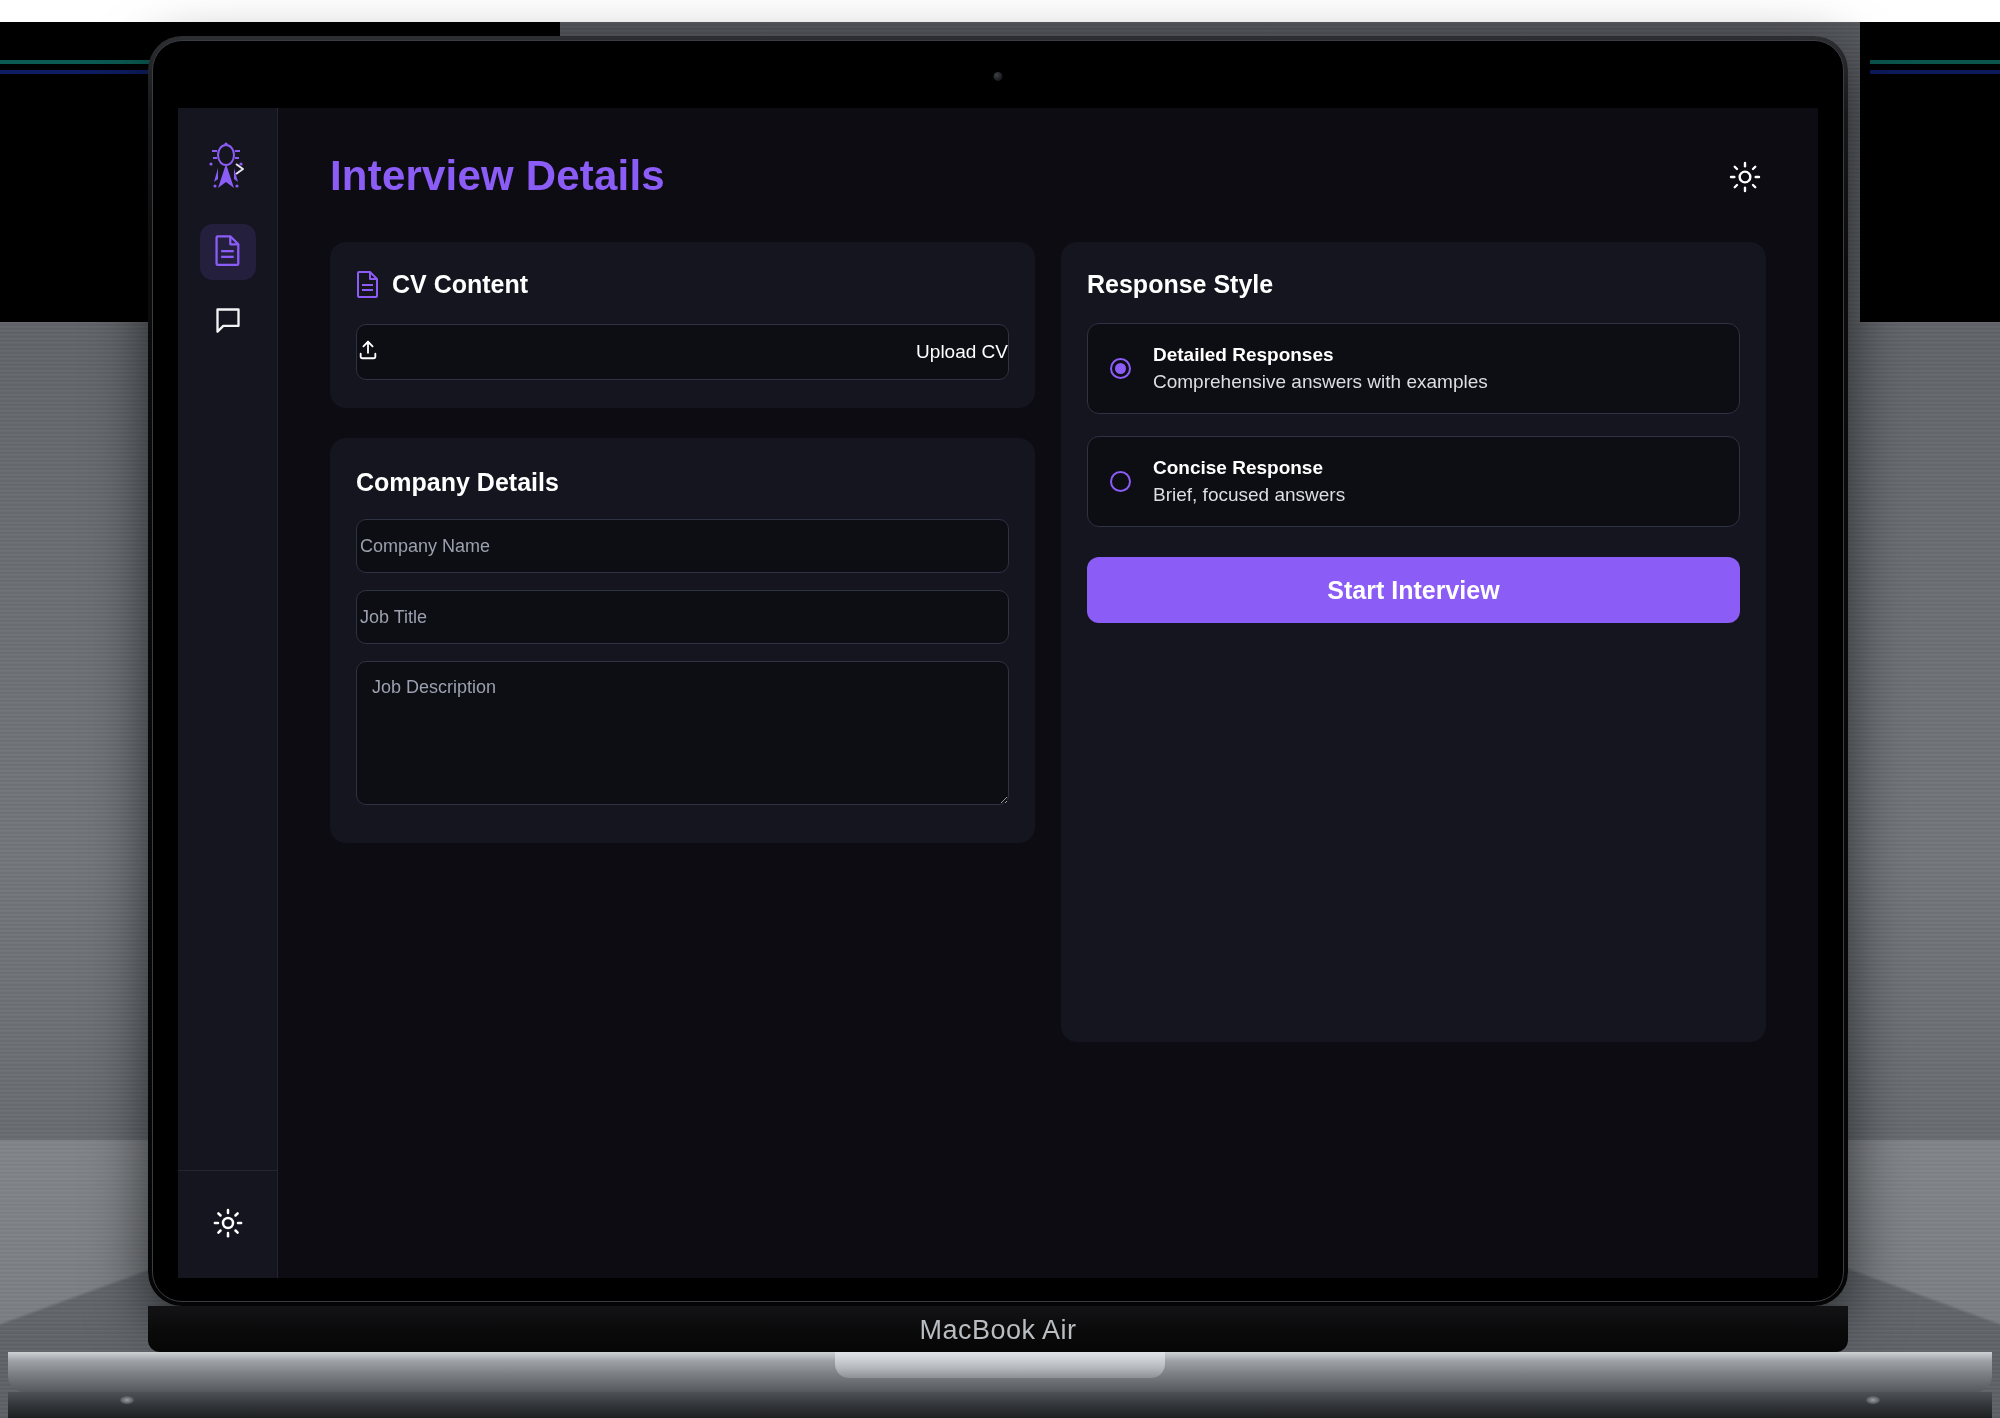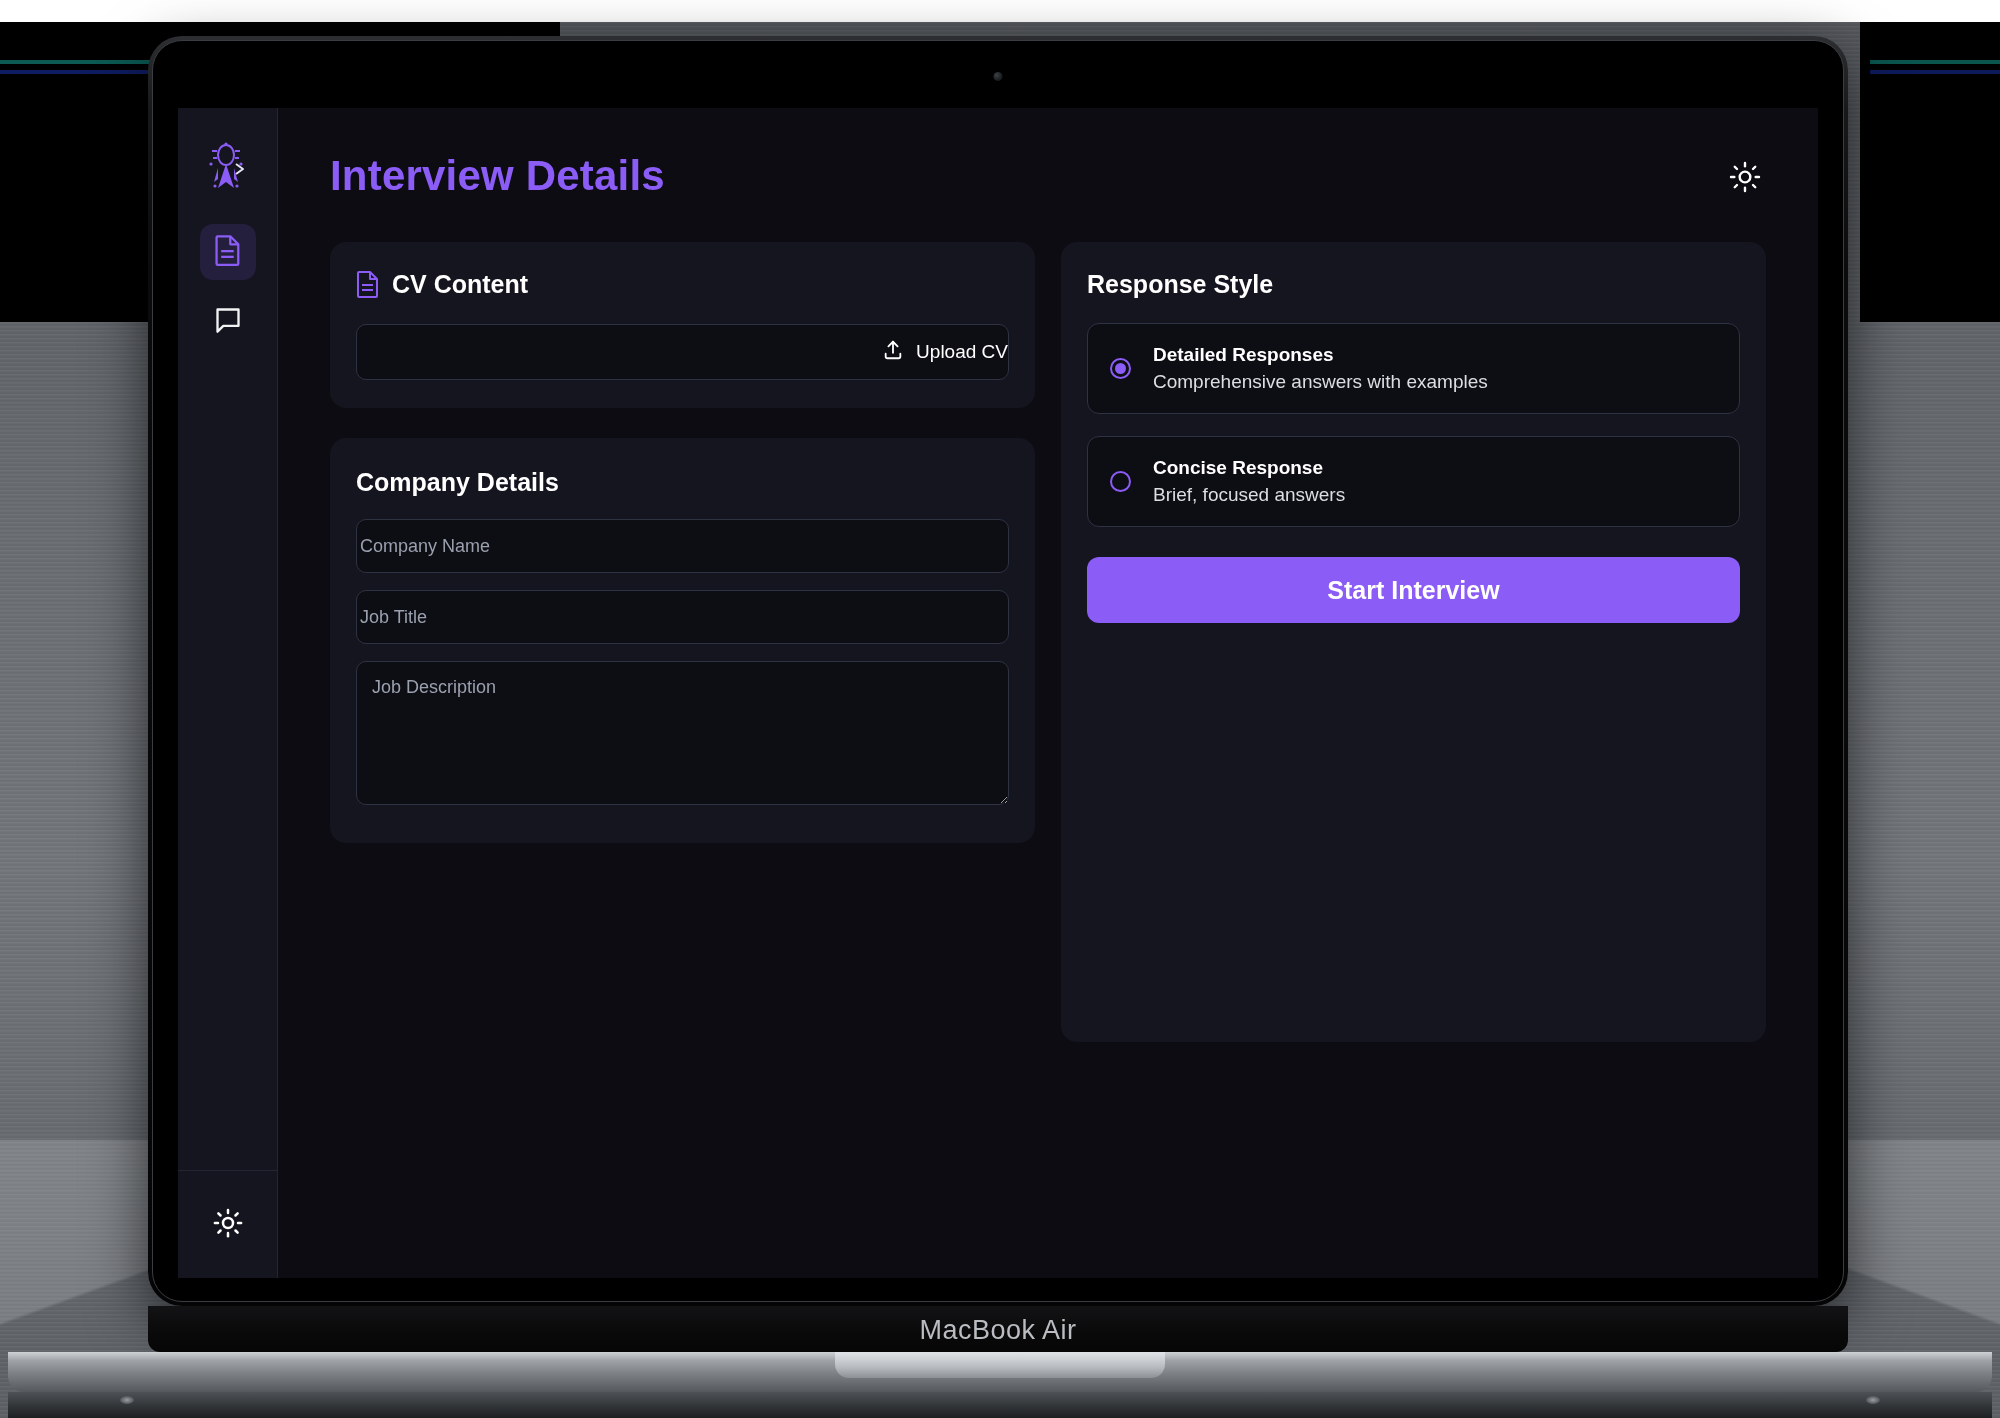--- a/index.html
+++ b/index.html
@@ -243,21 +243,21 @@
 
   .upload-btn {
     margin-top: 22px;
     width: 100%;
     height: 56px;
     background: #0d0d14;
     border: 1px solid #2d3343;
     border-radius: 10px;
     color: #ffffff;
     font-size: 19px;
-    display: flex; align-items: center; justify-content: flex-end; gap: 12px;
+    display: flex; align-items: center; justify-content: space-between; gap: 12px;
     cursor: pointer;
     font-family: "Liberation Sans", sans-serif;
   }
 
   .company-card { padding: 30px 26px 34px 26px; }
   .company-title {
     font-size: 25px; font-weight: bold; color: #ffffff; margin-bottom: 22px;
   }
   .field {
     width: 100%;

